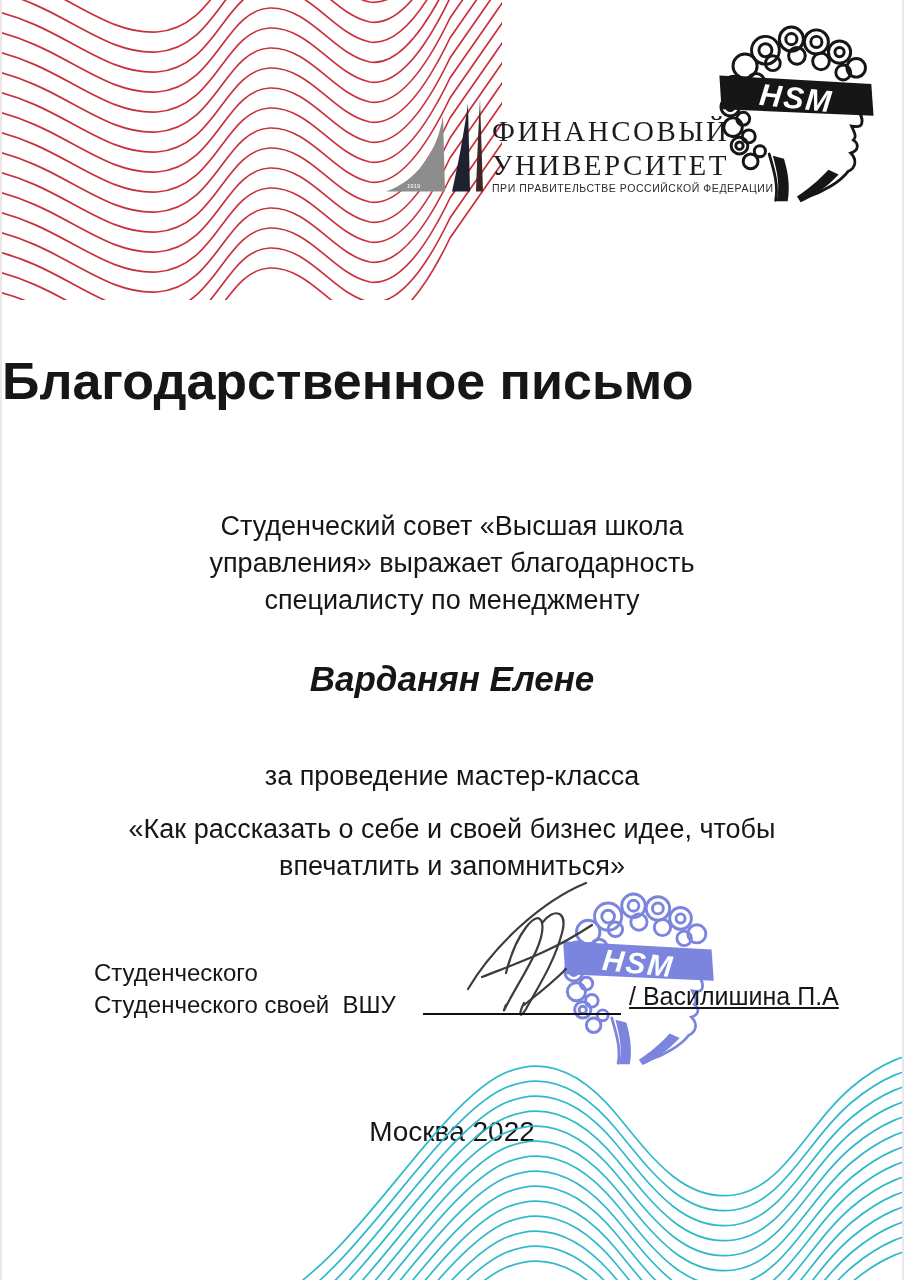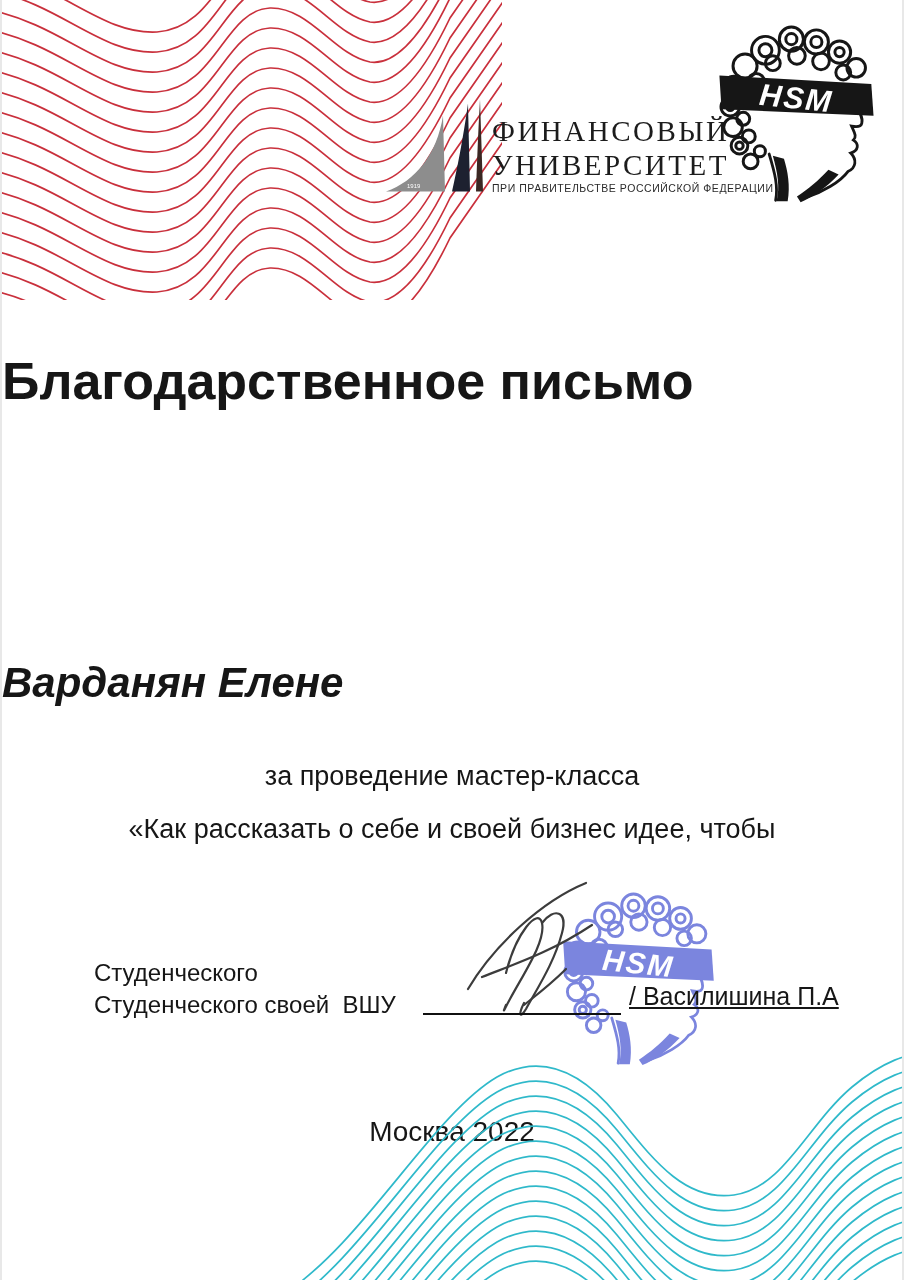--- a/index.html
+++ b/index.html
@@ -31,22 +31,22 @@
 
   .title{
     position:absolute;top:352px;left:0;width:100%;text-align:left;
     font-size:52px;line-height:58px;font-weight:bold;
   }
   .paragraph{
     position:absolute;top:508px;left:0;width:100%;text-align:center;
     font-size:27px;line-height:37px;
   }
   .recipient{
-    position:absolute;top:659px;left:0;width:100%;
-    font-size:42px;font-weight:bold;font-style:italic;
+    position:absolute;top:659px;left:0;width:100%;text-align:center;
+    font-size:35px;font-weight:bold;font-style:italic;
   }
   .reason{position:absolute;top:761px;left:0;width:100%;text-align:center;font-size:27px;}
   .masterclass{
     position:absolute;top:811px;left:0;width:100%;text-align:center;
     font-size:27px;line-height:37px;
   }
 
   .sig-labels{position:absolute;left:92px;top:957px;font-size:24px;line-height:32px;}
   .pre{white-space:pre;}
   .sig-line{position:absolute;left:421px;top:1013px;width:198px;border-top:2px solid #101010;z-index:3;}
@@ -144,27 +144,33 @@
       <div class="uni-sub">ПРИ ПРАВИТЕЛЬСТВЕ РОССИЙСКОЙ ФЕДЕРАЦИИ</div>
     </div>
   </div>
 
   <svg class="hsm-top" width="176" height="192" viewBox="0 0 190 205">
     <use href="#hsm-head"></use>
   </svg>
 
   <div class="title">Благодарственное письмо</div>
 
+  <div class="paragraph">
+    <div>Студенческий совет «Высшая школа</div>
+    <div>управления» выражает благодарность</div>
+    <div>специалисту по менеджменту</div>
+  </div>
 
   <div class="recipient">Варданян Елене</div>
 
   <div class="reason">за проведение мастер-класса</div>
 
   <div class="masterclass">
     <div>«Как рассказать о себе и своей бизнес идее, чтобы</div>
+    <div>впечатлить и запомниться»</div>
   </div>
 
   <div class="sig-labels">
     <div>Студенческого</div>
     <div class="pre">Студенческого своей  ВШУ</div>
   </div>
 
   <svg class="sig-scrawl" width="160" height="145" viewBox="0 0 160 145">
     <g fill="none" stroke="#3c3c3c" stroke-width="2.2" stroke-linecap="round">
       <path d="M14 112 C40 68 88 24 132 6"></path>

